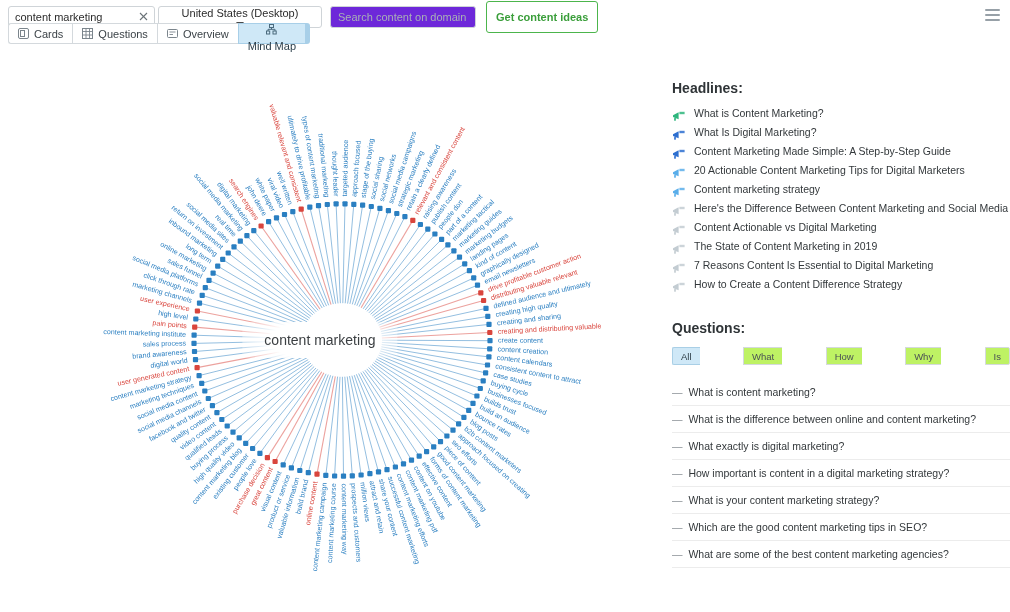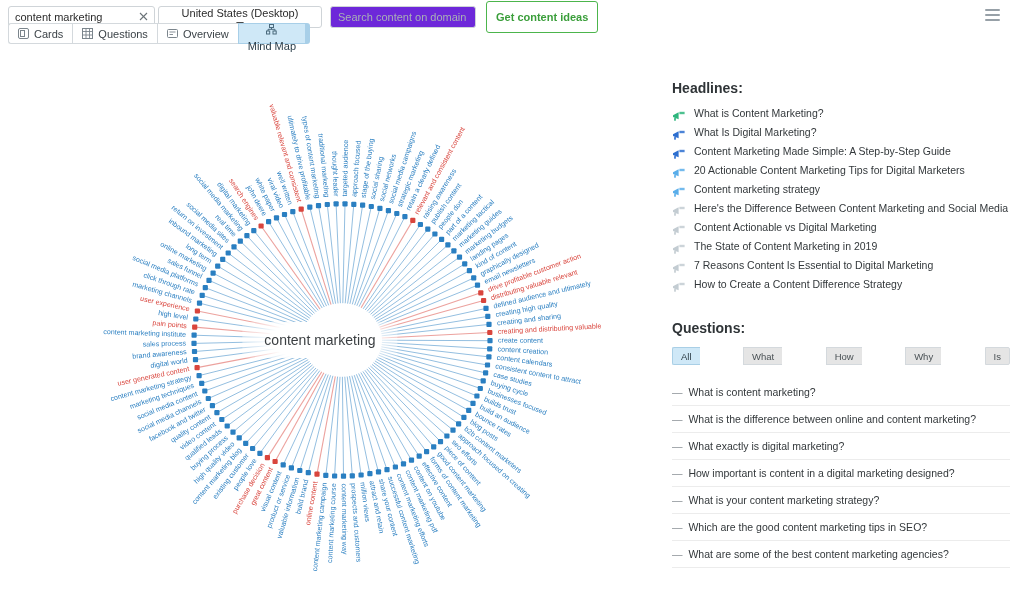--- a/index.html
+++ b/index.html
@@ -76,21 +76,21 @@
   .rpanel { position: absolute; left: 672px; top: 80px; width: 338px; }
   .sec-title { font-size: 14px; font-weight: bold; color: #2f3437; margin: 0 0 11px 0; }
   .headline-row { display: flex; align-items: center; margin-bottom: 7px; }
   .mega { width: 14px; height: 11px; margin-right: 8px; flex: none; }
   .headline-txt { font-size: 10.5px; color: #33383b; white-space: nowrap; }
 
   .qsec { margin-top: 30px; }
   .qfilters { display: flex; margin: 2px 0 14px 0; justify-content: space-between; }
   .qf {
     height: 18px; padding: 0 8px; display:flex; align-items:center;
-    border: 1px solid #d4d9dd; border-right: none; background: #e5e5e5;
+    border: 1px solid #d4d9dd; border-right: none; background: #bef264;
     font-size: 9.5px; color: #4a5155; cursor: pointer;
   }
   .qf:first-child { border-radius: 2px 0 0 2px; }
   .qf:last-child { border-right: 1px solid #d4d9dd; border-radius: 0 2px 2px 0; }
   .qf.active { background: #cfe8f7; border-color: #a9cfe6; color:#2c3c45; }
   .qrow { font-size: 10.5px; color: #33383b; padding: 7px 0 7px 0; border-bottom: 1px solid #ececec; white-space: nowrap; }
   .qrow .dash { color:#8a9196; margin-right:3px; }
 </style>
 </head>
 <body>
@@ -589,20 +589,20 @@
           <div class="qf active">All</div>
           <div class="qf">What</div>
           <div class="qf">How</div>
           <div class="qf">Why</div>
           <div class="qf">Is</div>
         </div>
       <div id="questions-list">
           <div class="qrow"><span class="dash">— </span><span>What is content marketing?</span></div>
           <div class="qrow"><span class="dash">— </span><span>What is the difference between online and content marketing?</span></div>
           <div class="qrow"><span class="dash">— </span><span>What exactly is digital marketing?</span></div>
-          <div class="qrow"><span class="dash">— </span><span>How important is content in a digital marketing designed?</span></div>
+          <div class="qrow"><span class="dash">— </span><span>How important is content in a digital marketing strategy?</span></div>
           <div class="qrow"><span class="dash">— </span><span>What is your content marketing strategy?</span></div>
           <div class="qrow"><span class="dash">— </span><span>Which are the good content marketing tips in SEO?</span></div>
           <div class="qrow"><span class="dash">— </span><span>What are some of the best content marketing agencies?</span></div>
         </div>
     </div>
   </div>
 </div>
 
 </body></html>

